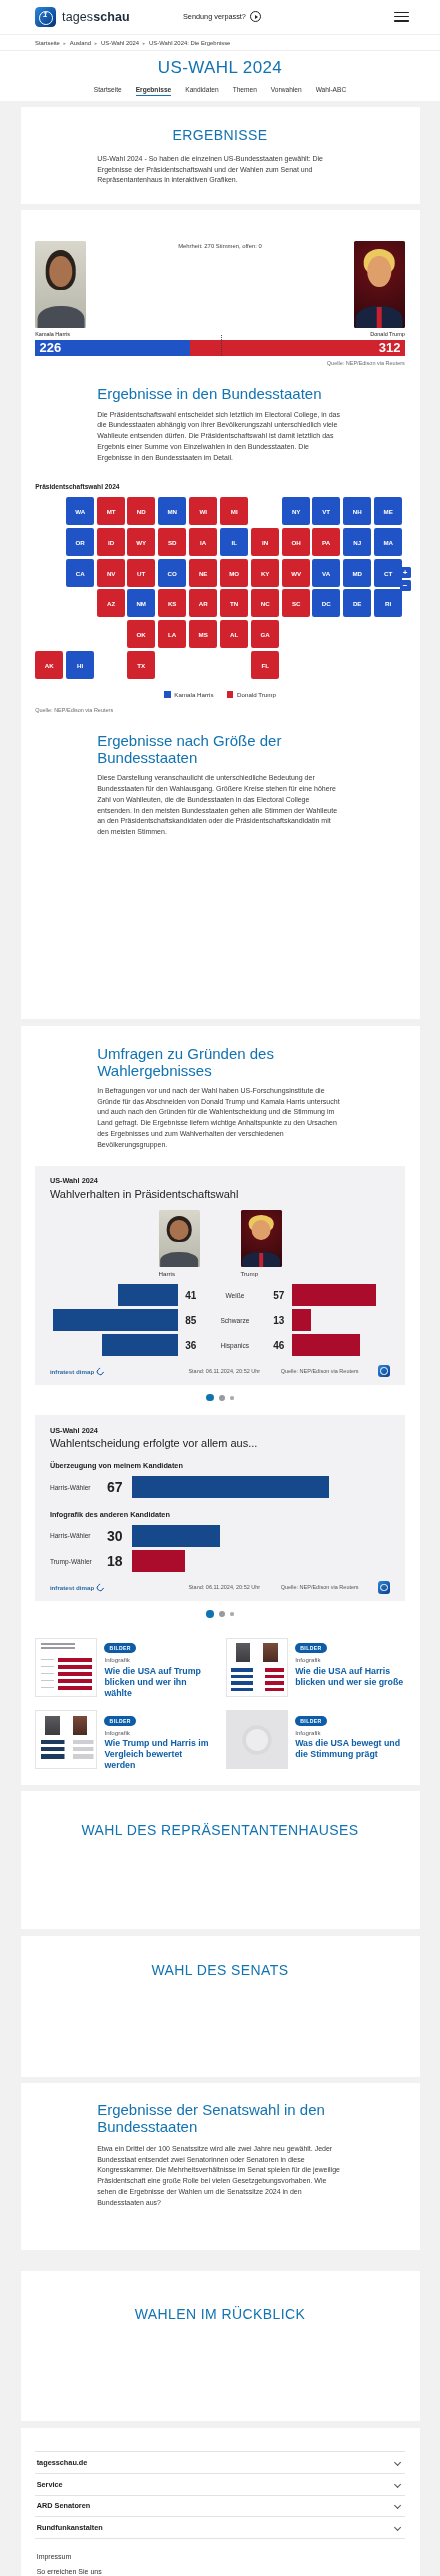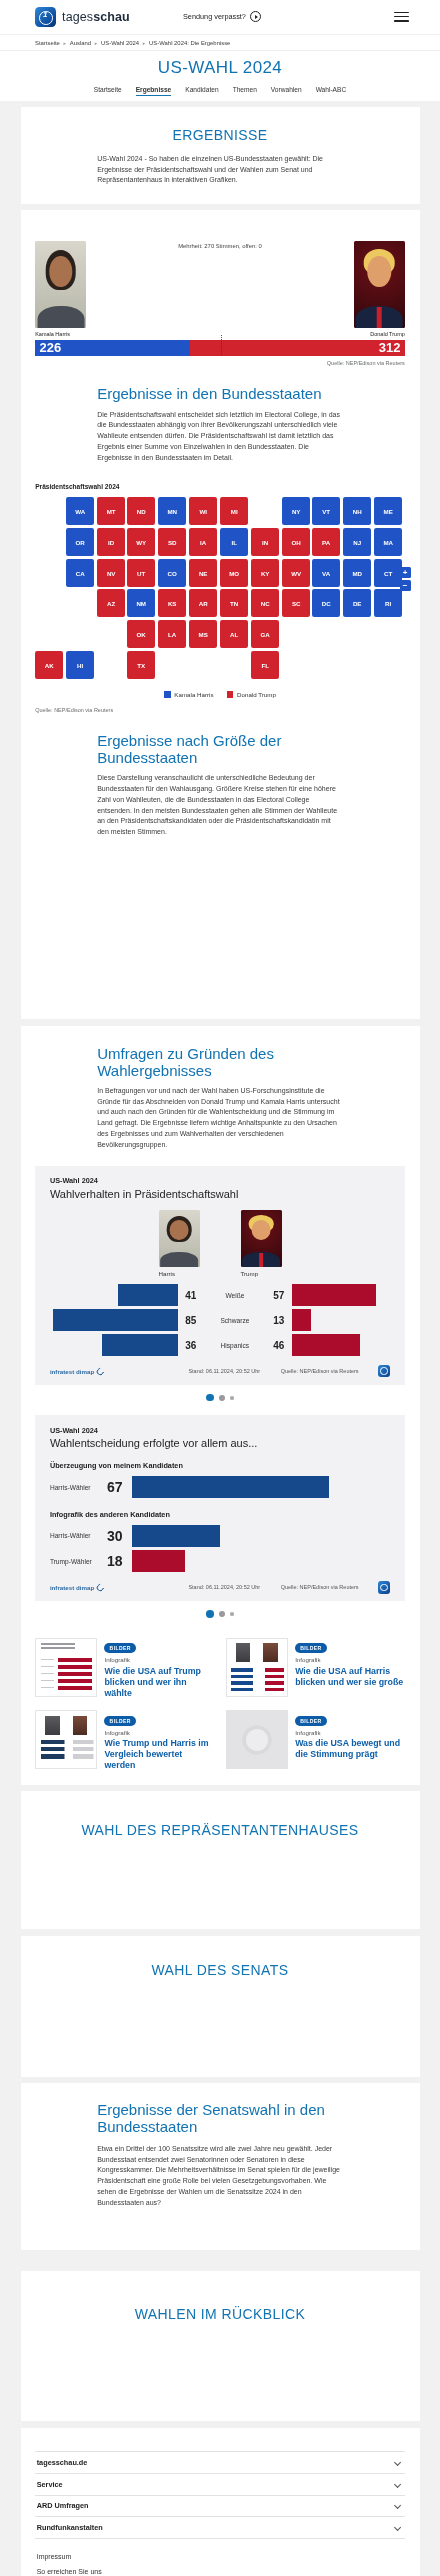--- a/index.html
+++ b/index.html
@@ -549,21 +549,21 @@
 
   <li>
         <span>tagesschau.de</span>
         <i class="chev"></i>
       </li>
       <li>
         <span>Service</span>
         <i class="chev"></i>
       </li>
       <li>
-        <span>ARD Umfragen</span>
+        <span>ARD Senatoren</span>
         <i class="chev"></i>
       </li>
       <li>
         <span>Rundfunkanstalten</span>
         <i class="chev"></i>
       </li>
     </ul>
   <ul class="flinks">
 
   <li>Impressum</li>

